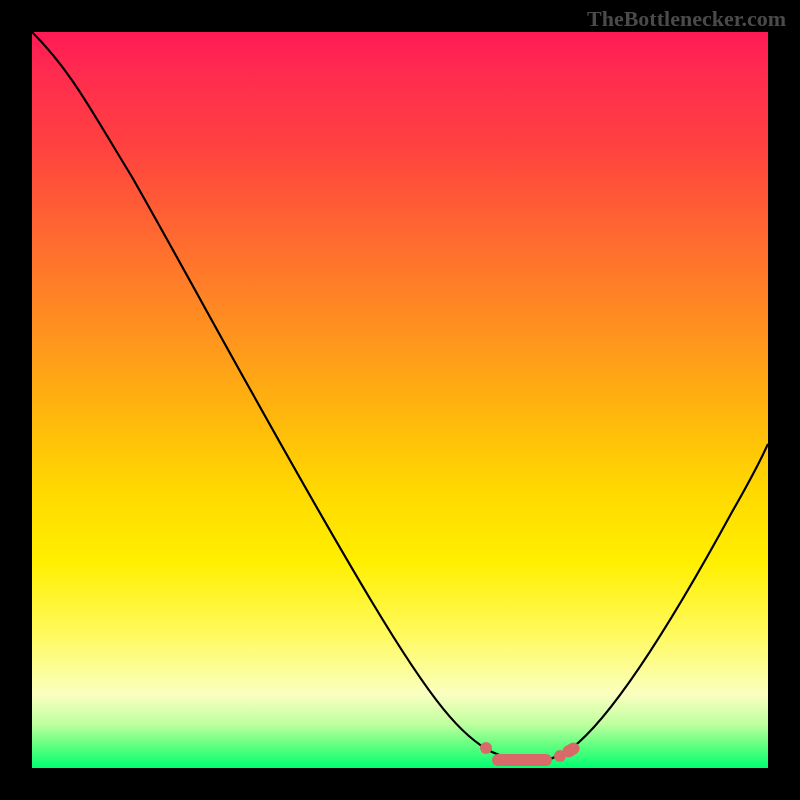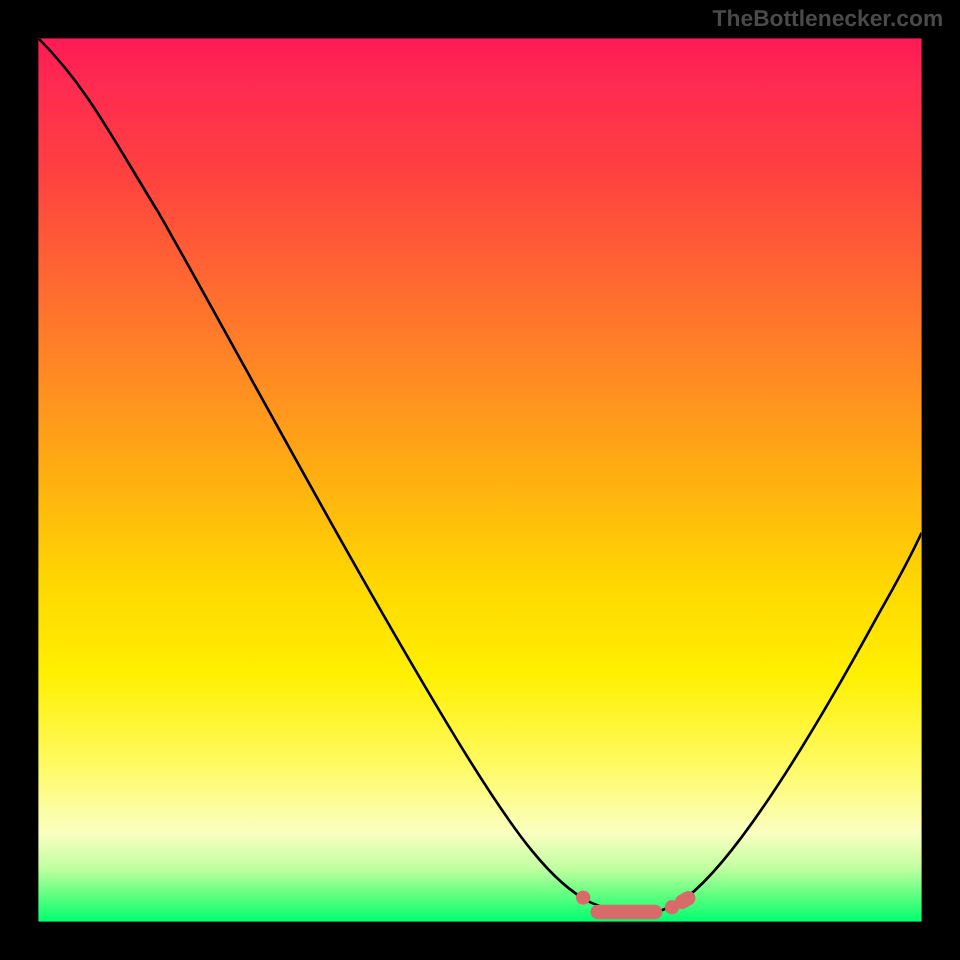--- a/index.html
+++ b/index.html
@@ -7,22 +7,22 @@
   .chart-container {
     width: 800px;
     height: 800px;
     background: #000000;
     position: relative;
   }
   .watermark {
     position: absolute;
     top: 6px;
     right: 14px;
-    font-family: Liberation Sans, sans-serif;
-    font-size: 19px;
+    font-family: Liberation Serif, serif;
+    font-size: 22px;
     font-weight: bold;
     color: #4a4a4a;
     z-index: 10;
   }
   .plot-area {
     position: absolute;
     left: 32px;
     top: 32px;
     width: 736px;
     height: 736px;

